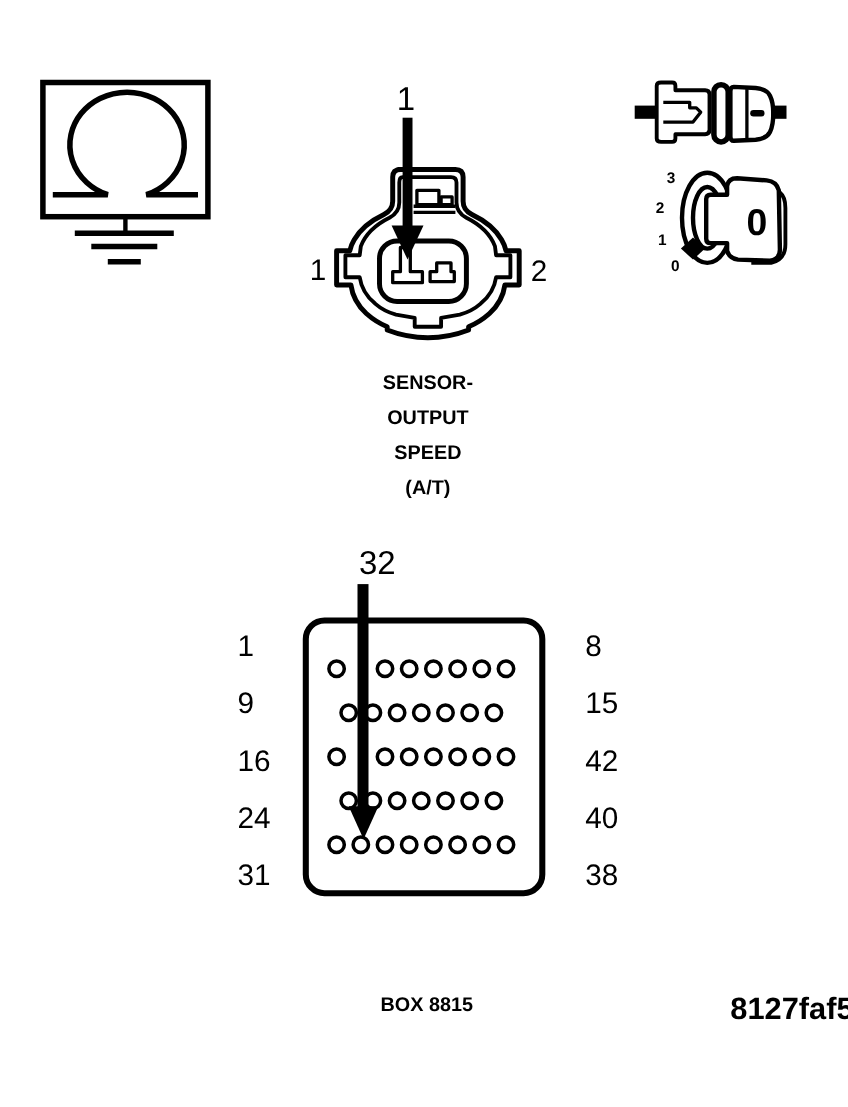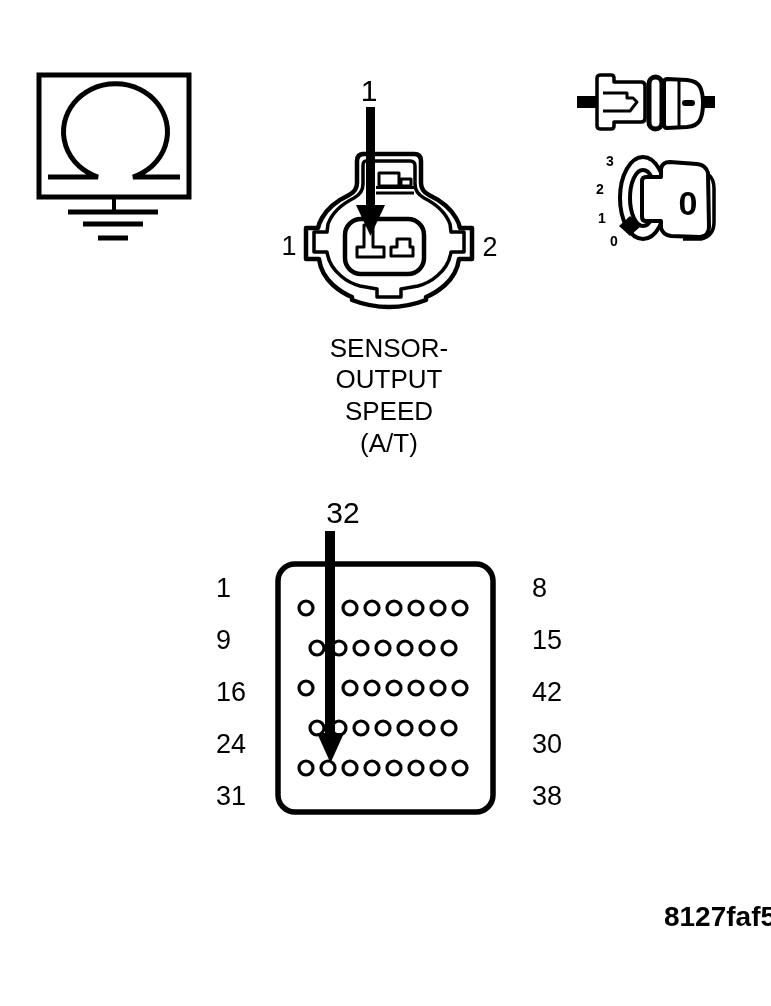--- a/index.html
+++ b/index.html
@@ -6,21 +6,21 @@
   #canvas{
     position:relative;width:771px;height:1006px;background:#ffffff;
     overflow:hidden;font-family:"Liberation Sans",sans-serif;color:#000;
   }
   #art{position:absolute;left:0;top:0;width:771px;height:1006px;}
   .lbl{position:absolute;white-space:nowrap;color:#000;line-height:1;}
   .c{transform:translate(-50%,-50%);}
   .vc{transform:translateY(-50%);}
   .num27{font-size:27px;font-weight:400;}
   .num30{font-size:30px;font-weight:400;}
-  .cap26{font-size:26px;font-weight:400;}
+  .cap26{font-size:18px;font-weight:700;}
   .code28{font-size:28px;font-weight:700;margin-left:44px;}
   .key14{font-size:14px;font-weight:700;}
   .key34{font-size:34px;font-weight:700;}
   [data-name="pcm-pin-grid"] circle{fill:#ffffff;stroke:#000000;stroke-width:3.2;}
 </style>
 </head>
 <body>
 
 <div id="canvas" data-name="wiring-diagram-page">
 
@@ -138,18 +138,19 @@
 
   <span class="lbl num27 vc" style="left:216px;top:588px;" data-name="pcm-row1-left-label">1</span>
   <span class="lbl num27 vc" style="left:216px;top:640px;" data-name="pcm-row2-left-label">9</span>
   <span class="lbl num27 vc" style="left:216px;top:692px;" data-name="pcm-row3-left-label">16</span>
   <span class="lbl num27 vc" style="left:216px;top:744px;" data-name="pcm-row4-left-label">24</span>
   <span class="lbl num27 vc" style="left:216px;top:796px;" data-name="pcm-row5-left-label">31</span>
 
   <span class="lbl num27 vc" style="left:532px;top:588px;" data-name="pcm-row1-right-label">8</span>
   <span class="lbl num27 vc" style="left:532px;top:640px;" data-name="pcm-row2-right-label">15</span>
   <span class="lbl num27 vc" style="left:532px;top:692px;" data-name="pcm-row3-right-label">42</span>
-  <span class="lbl num27 vc" style="left:532px;top:744px;" data-name="pcm-row4-right-label">30</span>
+  <span class="lbl num27 vc" style="left:532px;top:744px;" data-name="pcm-row4-right-label">40</span>
   <span class="lbl num27 vc" style="left:532px;top:796px;" data-name="pcm-row5-right-label">38</span>
 
+  <span class="lbl cap26 c" style="left:388px;top:913px;" data-name="pcm-caption-line-2">BOX 8815</span>
 
   <span class="lbl code28 c" style="left:676px;top:917px;" data-name="figure-code">8127faf5</span>
 </div>
 
 </body></html>

